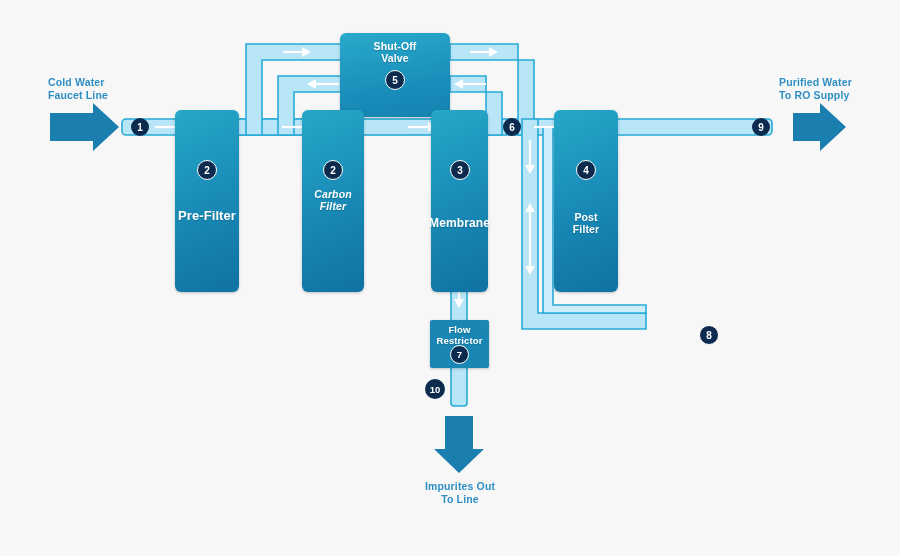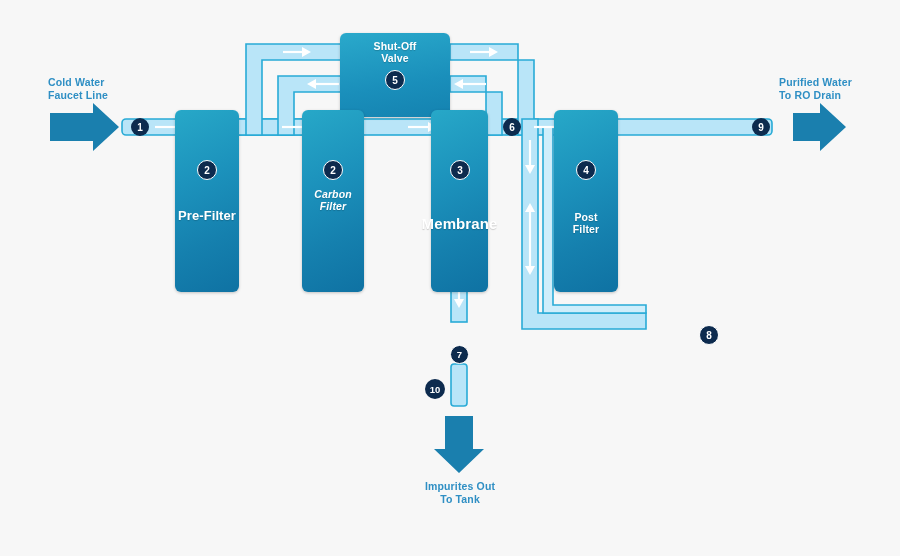--- a/index.html
+++ b/index.html
@@ -206,28 +206,32 @@
   <div class="unit unit-grad" style="left:175px; top:110px; width:64px; height:182px; justify-content:center;">
     <div class="unit-label" style="font-size:13px; margin-top:31px;">Pre-Filter</div>
   </div>
 
   <div class="unit unit-grad" style="left:302px; top:110px; width:62px; height:182px; justify-content:center;">
     <div class="unit-label" style="font-size:10.5px; font-style:italic;">Carbon
 Filter</div>
   </div>
 
   <div class="unit unit-grad" style="left:431px; top:110px; width:57px; height:182px; justify-content:center;">
-    <div class="unit-label" style="font-size:15px; margin-top:46px;">Membrane</div>
+    <div class="unit-label" style="font-size:12px; margin-top:46px;">Membrane</div>
   </div>
 
   <div class="unit unit-grad" style="left:554px; top:110px; width:64px; height:182px; justify-content:center;">
     <div class="unit-label" style="font-size:10.5px; margin-top:46px;">Post
 Filter</div>
   </div>
 
+  <div class="unit unit-flat" style="left:430px; top:320px; width:59px; height:48px; justify-content:flex-start; padding-top:5px; border-radius:2px;">
+    <div class="unit-label" style="font-size:9.5px;">Flow
+Restrictor</div>
+  </div>
 
 
   <div class="badge badge-plain" style="left:131px; top:118px; width:18px; height:18px; font-size:10px;">1</div>
 
   <div class="badge badge-ring" style="left:197px; top:160px; width:20px; height:20px; font-size:10px;">2</div>
 
   <div class="badge badge-ring" style="left:323px; top:160px; width:20px; height:20px; font-size:10px;">2</div>
 
   <div class="badge badge-ring" style="left:450px; top:160px; width:20px; height:20px; font-size:10px;">3</div>
 
@@ -242,18 +246,18 @@
   <div class="badge badge-ring" style="left:699px; top:325px; width:20px; height:20px; font-size:10px;">8</div>
 
   <div class="badge badge-plain" style="left:752px; top:118px; width:18px; height:18px; font-size:10px;">9</div>
 
   <div class="badge badge-plain" style="left:425px; top:379px; width:20px; height:20px; font-size:9.5px;">10</div>
 
   <div class="caption" style="left:48px; top:76px;">Cold Water
 Faucet Line</div>
 
   <div class="caption" style="left:779px; top:76px;">Purified Water
-To RO Drain</div>
+To RO Supply</div>
 
   <div class="caption" style="left:422px; top:480px; text-align:center; width:76px;">Impurites Out
-To Tank</div>
+To Line</div>
 
 </div>
 
 </body></html>

